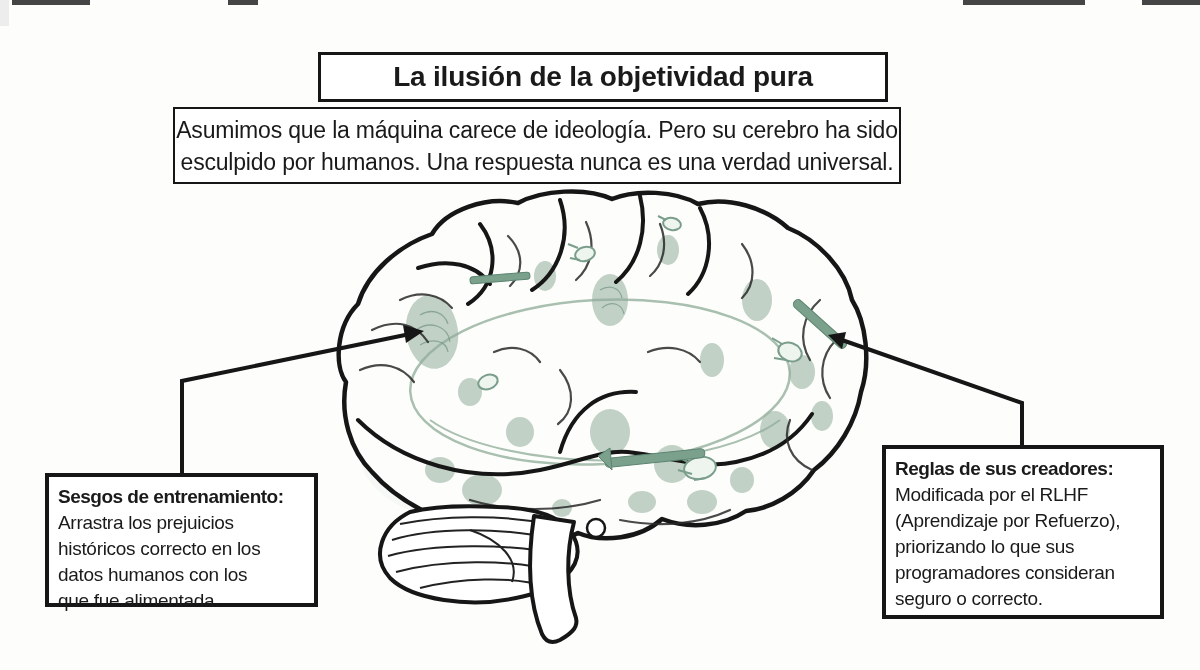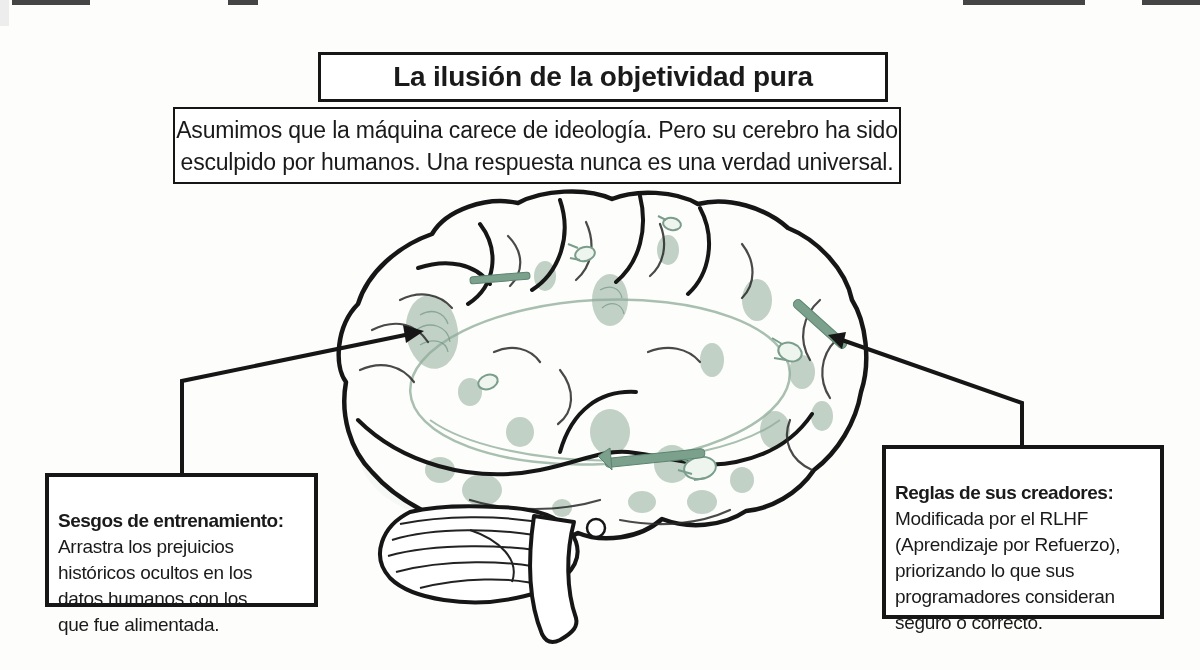--- a/index.html
+++ b/index.html
@@ -27,21 +27,21 @@
   }
   .intro-text{
     font-size:23px;line-height:32px;white-space:pre-line;letter-spacing:-0.2px;
   }
   .callout{
     border-width:4px;padding:7px 9px 6px 9px;
   }
   .callout-left{left:45px;top:473px;width:273px;height:134px;}
   .callout-right{left:882px;top:445px;width:282px;height:174px;}
   .callout-heading{
-    font-weight:bold;font-size:19px;line-height:26px;letter-spacing:-0.5px;white-space:nowrap;margin-top:24px;
+    font-weight:bold;font-size:19px;line-height:26px;letter-spacing:-0.5px;white-space:nowrap;
   }
   .callout-body{
     font-size:19px;line-height:26px;letter-spacing:-0.3px;white-space:pre-line;
   }
   svg.art{position:absolute;left:0;top:0;}
   .crop-mark{position:absolute;top:0;height:5px;background:#454545;}
   .crop-corner{position:absolute;left:0;top:0;width:9px;height:26px;background:#ededed;}
 </style>
 </head>
 <body>
@@ -197,21 +197,21 @@
   </div>
 
   <div class="box intro-box">
     <span class="intro-text">Asumimos que la máquina carece de ideología. Pero su cerebro ha sido
 esculpido por humanos. Una respuesta nunca es una verdad universal.</span>
   </div>
 
   <div class="box callout callout-left">
     <div class="callout-heading">Sesgos de entrenamiento:</div>
     <div class="callout-body">Arrastra los prejuicios
-históricos ocultos en los
+históricos correcto en los
 datos humanos con los
 que fue alimentada.</div>
   </div>
 
   <div class="box callout callout-right">
     <div class="callout-heading">Reglas de sus creadores:</div>
     <div class="callout-body">Modificada por el RLHF
 (Aprendizaje por Refuerzo),
 priorizando lo que sus
 programadores consideran

